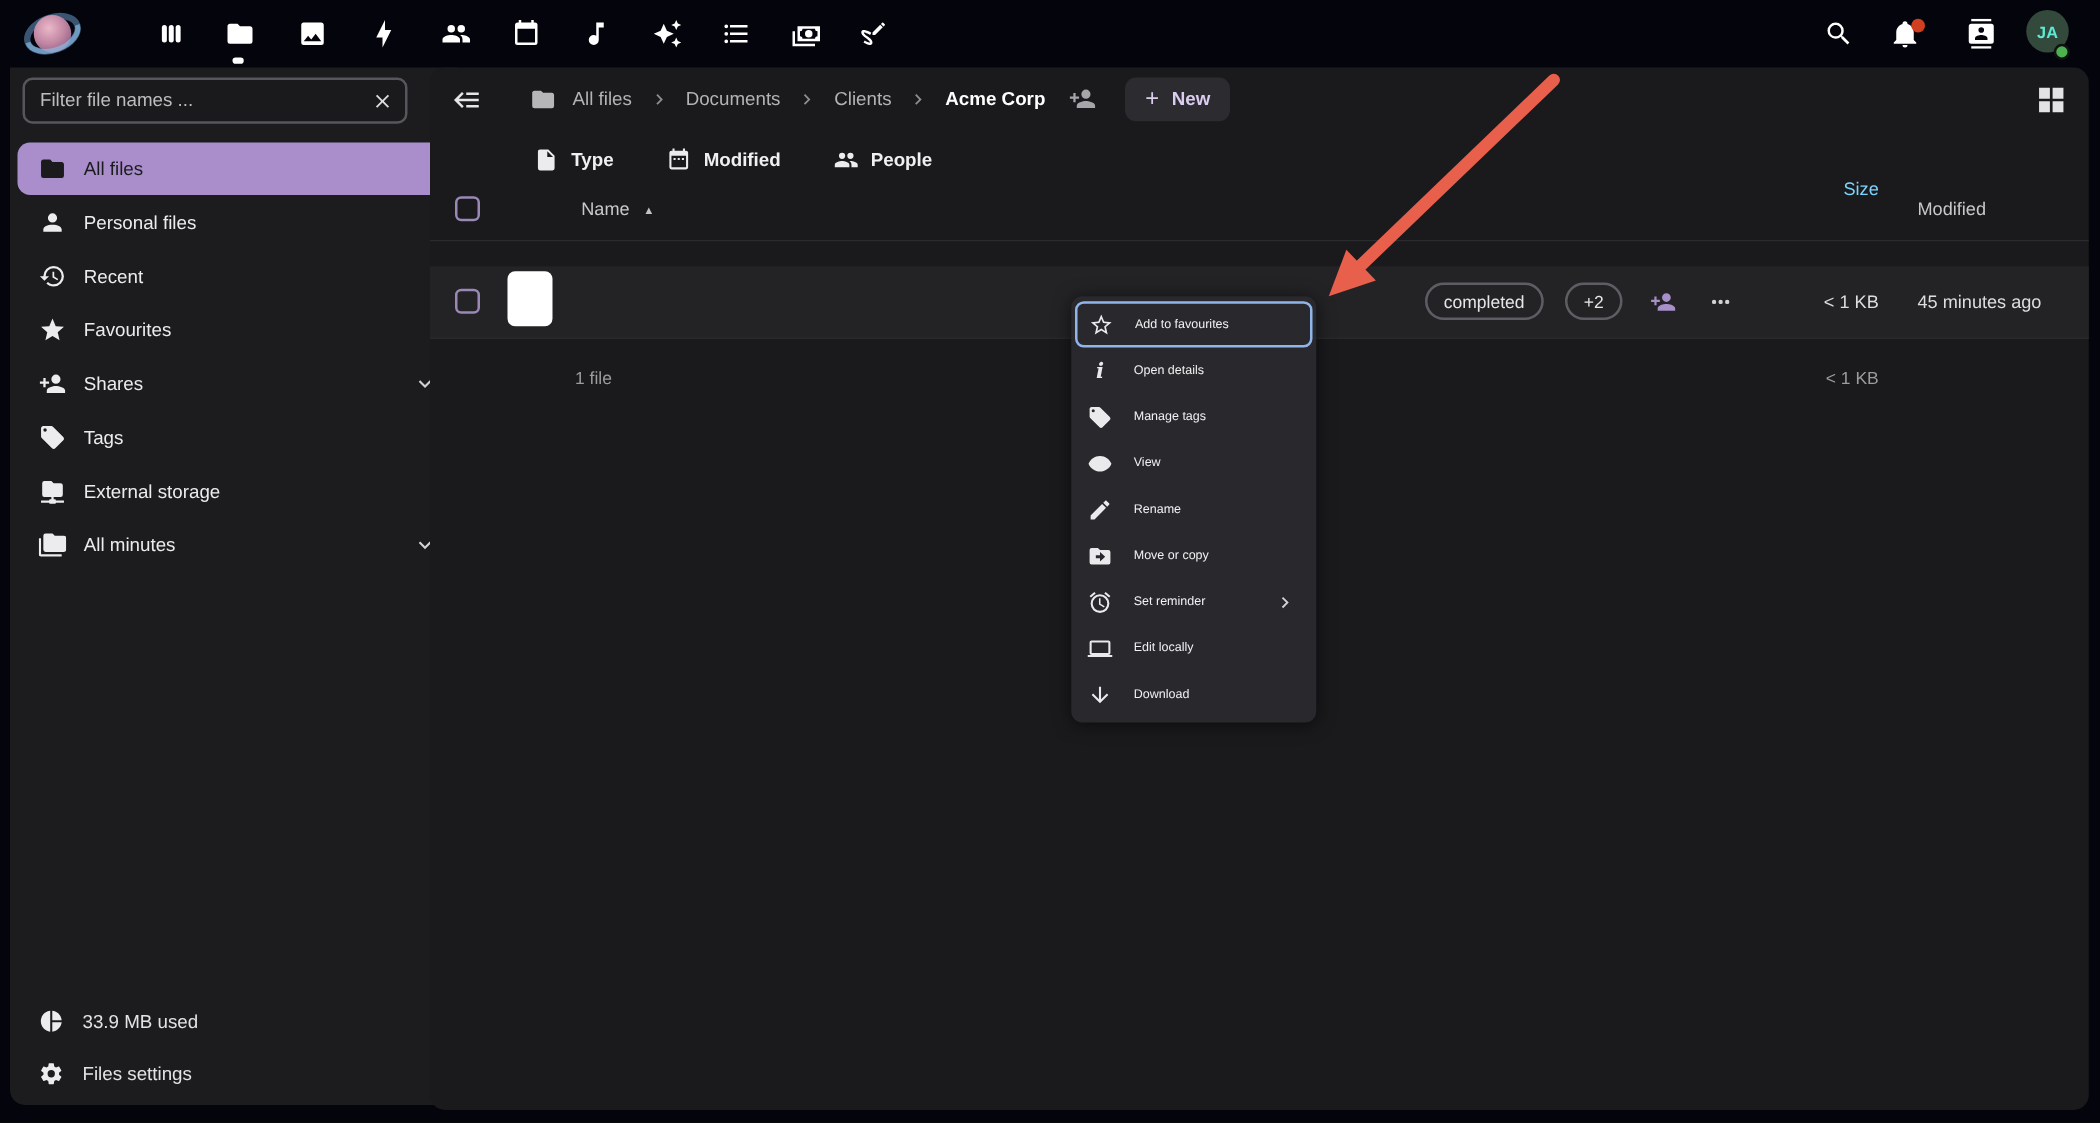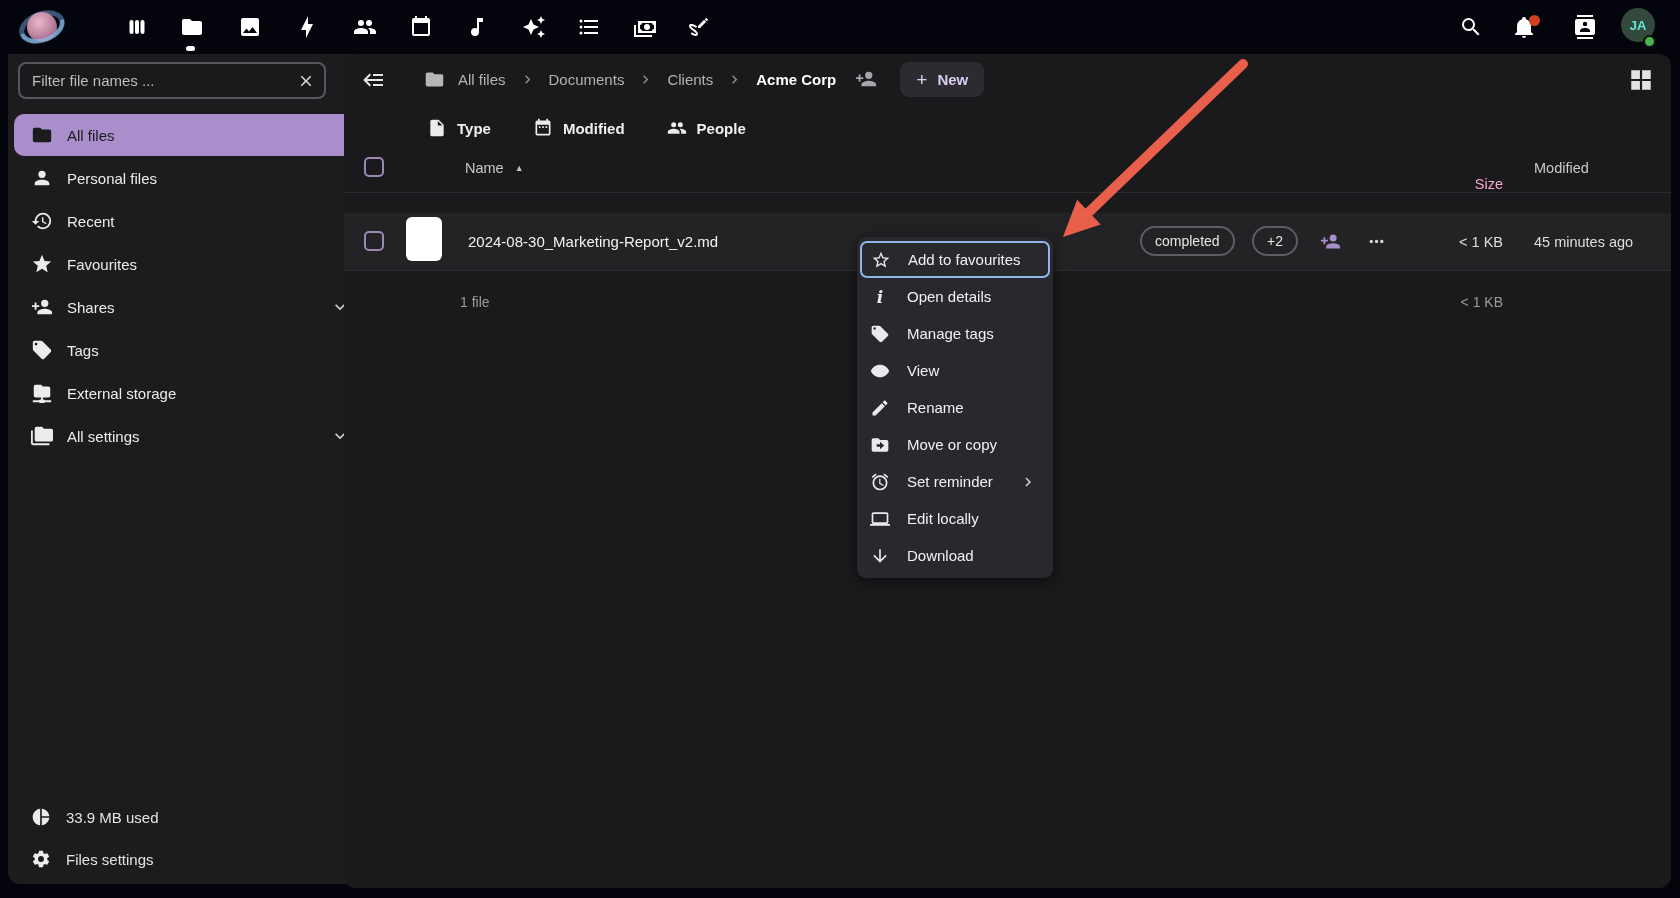--- a/index.html
+++ b/index.html
@@ -76,22 +76,22 @@
     color:#f0f0f2;font-family:inherit;padding:4px 2px;}
   .chip .cicon{width:20px;height:20px;color:#ececee;}
   .chip .clabel{font-size:15px;font-weight:700;}
   .thead{position:absolute;left:0;top:90px;right:0;height:48px;border-bottom:1px solid #2b2b2f;}
   .cbox{position:absolute;width:20px;height:20px;border:2px solid #9a88b6;border-radius:5px;
     box-sizing:border-box;background:transparent;cursor:pointer;}
   .th-name{position:absolute;left:115px;top:0;height:48px;display:flex;align-items:center;
     gap:11px;font-size:14.5px;color:#c8c8ca;cursor:pointer;background:none;border:0;
     font-family:inherit;}
   .sort-tri{font-size:9px;color:#c2c2c4;}
-  .th-size{position:absolute;right:168px;top:0;height:48px;display:flex;align-items:flex-end;
-    font-size:14.5px;color:#f9a8d4;cursor:pointer;}
+  .th-size{position:absolute;right:168px;top:0;height:48px;display:flex;align-items:flex-start;
+    font-size:14.5px;color:#7dd3fc;cursor:pointer;}
   .th-mod{position:absolute;left:1190px;top:0;height:48px;display:flex;align-items:center;
     font-size:14.5px;color:#c8c8ca;cursor:pointer;}
   .frow{position:absolute;left:0;top:159px;right:0;height:57px;background:#232326;
     border-bottom:1px solid #2b2b2f;}
   .preview{position:absolute;left:62px;top:4px;width:36px;height:44px;background:#fff;
     border-radius:6px;}
   .fname{position:absolute;left:124px;top:0;height:57px;display:flex;align-items:center;
     font-size:15px;color:#f2f2f4;cursor:pointer;}
   .pill{position:absolute;top:13px;height:30px;display:flex;align-items:center;
     padding:0 13px;border:2px solid #5d5d63;border-radius:16px;box-sizing:border-box;
@@ -105,21 +105,21 @@
   .summary{position:absolute;left:0;top:228px;right:0;height:40px;font-size:14px;color:#9c9c9f;}
   .sum-count{position:absolute;left:116px;top:0;height:40px;display:flex;align-items:center;}
   .sum-size{position:absolute;right:168px;top:0;height:40px;display:flex;align-items:center;}
   
   .ctx-menu{position:absolute;left:513px;top:183px;width:196px;z-index:40;
     background:#29292d;border-radius:9px;box-shadow:0 2px 14px rgba(0,0,0,.55);
     padding:4px 0;}
   .ctx-item{display:flex;align-items:center;height:37px;padding-left:13px;cursor:pointer;
     box-sizing:border-box;width:100%;background:none;border:0;color:#f1f1f3;font-family:inherit;}
   .ctx-item .micon{width:20px;height:20px;flex:0 0 auto;color:#eaeaec;}
-  .ctx-item .mlabel{margin-left:17px;font-size:15px;white-space:nowrap;}
+  .ctx-item .mlabel{margin-left:17px;font-size:10px;white-space:nowrap;}
   .ctx-item.focused{margin:0 3px;width:calc(100% - 6px);border:2px solid #8fb5ea;
     border-radius:7px;padding-left:9px;}
   .ctx-item .sub{margin-left:auto;margin-right:10px;width:18px;height:18px;color:#d2d2d4;}
   .info-i{font-family:"DejaVu Serif",serif;font-style:italic;font-weight:700;font-size:17px;
     line-height:20px;text-align:center;width:20px;}
   
   .arrow-overlay{position:absolute;inset:0;z-index:60;pointer-events:none;}
 </style>
 </head>
 <body>
@@ -300,21 +300,21 @@
             </svg>
           </span>
         <span class="nlabel">External storage</span>
       </div>
       <div class="nav-item">
         <span class="nicon">
             <svg viewBox="0 0 24 24" width="22" height="22">
               <path fill="currentColor" d="M22,4H14L12,2H6A2,2 0 0,0 4,4V16A2,2 0 0,0 6,18H22A2,2 0 0,0 24,16V6A2,2 0 0,0 22,4M2,6H0V20A2,2 0 0,0 2,22H20V20H2V6Z"></path>
             </svg>
           </span>
-        <span class="nlabel">All settings</span>
+        <span class="nlabel">All minutes</span>
         <span class="chev">
             <svg viewBox="0 0 24 24" width="20" height="20">
               <path fill="currentColor" d="M7.41,8.58L12,13.17L16.59,8.58L18,10L12,16L6,10L7.41,8.58Z"></path>
             </svg>
           </span>
       </div>
     </nav>
     <div class="side-bottom-item" style="top:744px">
       <span class="nicon">
           <svg viewBox="0 0 24 24" width="20" height="20">
@@ -419,21 +419,20 @@
         <span>Size</span>
       </div>
       <div class="th-mod">
         <span>Modified</span>
       </div>
     </div>
 
     <div class="frow">
       <div class="cbox" style="left:20px;top:18px"></div>
       <div class="preview"></div>
-      <div class="fname">2024-08-30_Marketing-Report_v2.md</div>
       <button class="pill" style="left:796px">
         <span>completed</span>
       </button>
       <button class="pill" style="left:908px">
         <span>+2</span>
       </button>
       <button class="row-ic" style="left:976px;color:#a78fc9">
         <svg viewBox="0 0 24 24" width="21" height="21">
             <path fill="currentColor" d="M15,14C12.33,14 7,15.33 7,18V20H23V18C23,15.33 17.67,14 15,14M6,10V7H4V10H1V12H4V15H6V12H9V10M15,12A4,4 0 0,0 19,8A4,4 0 0,0 15,4A4,4 0 0,0 11,8A4,4 0 0,0 15,12Z"></path>
           </svg>

